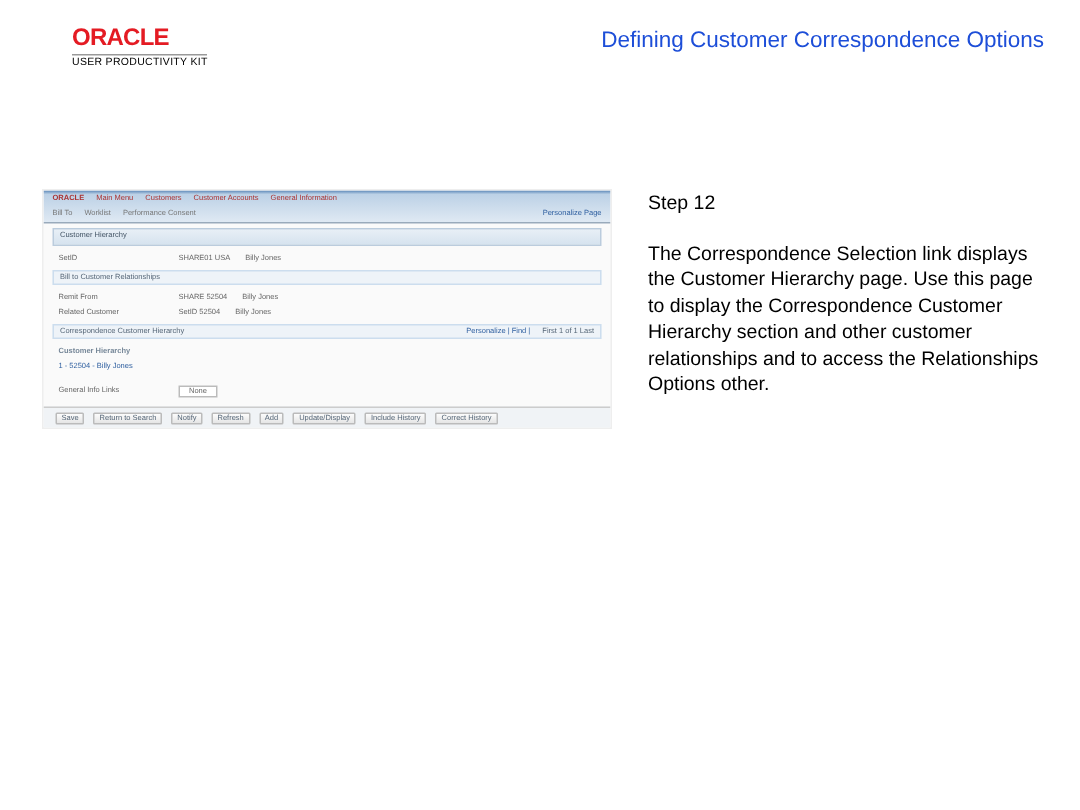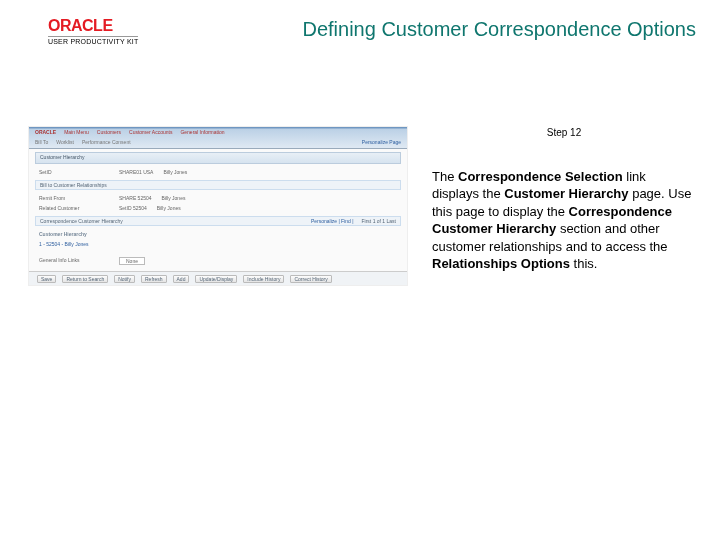--- a/index.html
+++ b/index.html
@@ -30,22 +30,22 @@
   }
   .logo-sub {
     font-size: 7px;
     letter-spacing: 0.2px;
     color: #000;
     border-top: 1px solid #999;
     margin-top: 2px;
     padding-top: 1px;
   }
   .page-title {
-    font-size: 20px;
-    color: #0f766e;
+    font-size: 15px;
+    color: #1d4ed8;
     font-weight: normal;
   }
   .content {
     position: absolute;
     top: 126px;
     left: 28px;
     right: 24px;
     display: flex;
     gap: 24px;
   }
@@ -116,25 +116,24 @@
     padding: 0 3px;
     border-radius: 1px;
   }
   .text-panel {
     flex: 1;
     font-size: 13px;
     line-height: 1.35;
     color: #000;
   }
   .step-label {
-    font-size: 10px;
-    margin-bottom: 28px;
-    text-align: center;
-  }
-  .text-panel b { font-weight: bold; margin-top: 16px; }
+    font-size: 13px;
+    margin-bottom: 16px;
+  }
+  .text-panel b { font-weight: normal; margin-top: 16px; }
 </style>
 </head>
 <body>
 
 <div class="header">
   <div class="logo-block">
     <div class="logo-oracle">ORACLE</div>
     <div class="logo-sub">USER PRODUCTIVITY KIT</div>
   </div>
   <div class="page-title">Defining Customer Correspondence Options</div>
@@ -196,17 +195,17 @@
       <span class="ss-btn">Add</span>
       <span class="ss-btn">Update/Display</span>
       <span class="ss-btn">Include History</span>
       <span class="ss-btn">Correct History</span>
     </div>
   </div>
 
   <div class="text-panel">
     <div class="step-label">Step 12</div>
     <p>
-      <span>The </span><b>Correspondence Selection</b><span> link displays the </span><b>Customer Hierarchy</b><span> page. Use this page to display the </span><b>Correspondence Customer Hierarchy</b><span> section and other customer relationships and to access the </span><b>Relationships Options</b><span> this.</span>
+      <span>The </span><b>Correspondence Selection</b><span> link displays the </span><b>Customer Hierarchy</b><span> page. Use this page to display the </span><b>Correspondence Customer Hierarchy</b><span> section and other customer relationships and to access the </span><b>Relationships Options</b><span> other.</span>
     </p>
   </div>
 
 </div>
 
 </body></html>

